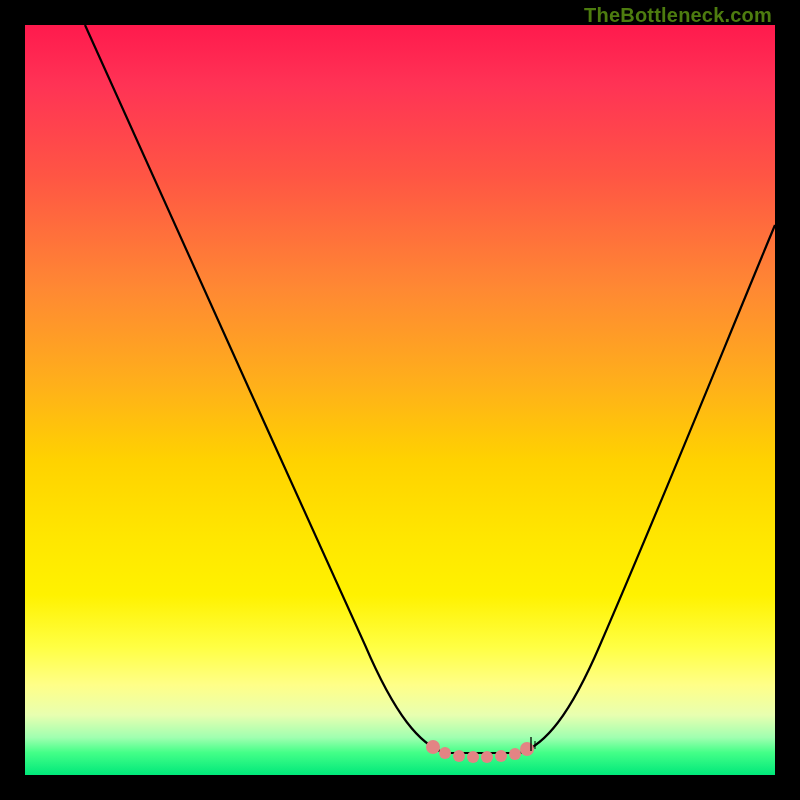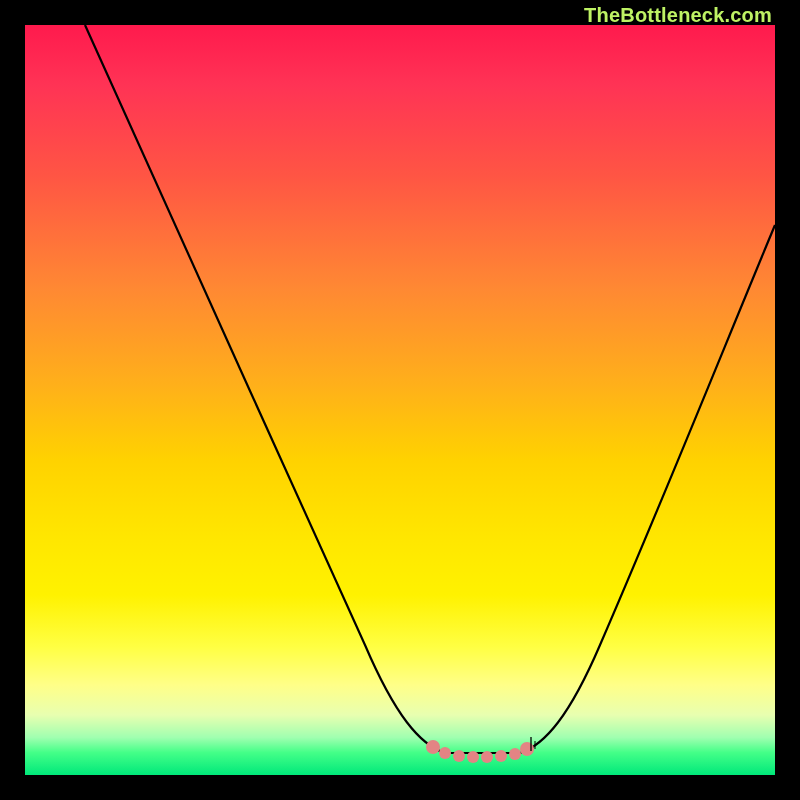--- a/index.html
+++ b/index.html
@@ -37,21 +37,21 @@
       #ffff88 88%,
       #e8ffb0 92%,
       #a0ffb0 95%,
       #44ff88 97%,
       #00e87a 100%);
   }
   .brand {
     position: absolute;
     top: 4px;
     right: 28px;
-    color: #bef264;
+    color: #4d7c0f;
     font-size: 20px;
     font-weight: 600;
     letter-spacing: 0.2px;
   }
   svg.curve {
     position: absolute;
     top: 25px;
     left: 25px;
     width: 750px;
     height: 750px;

